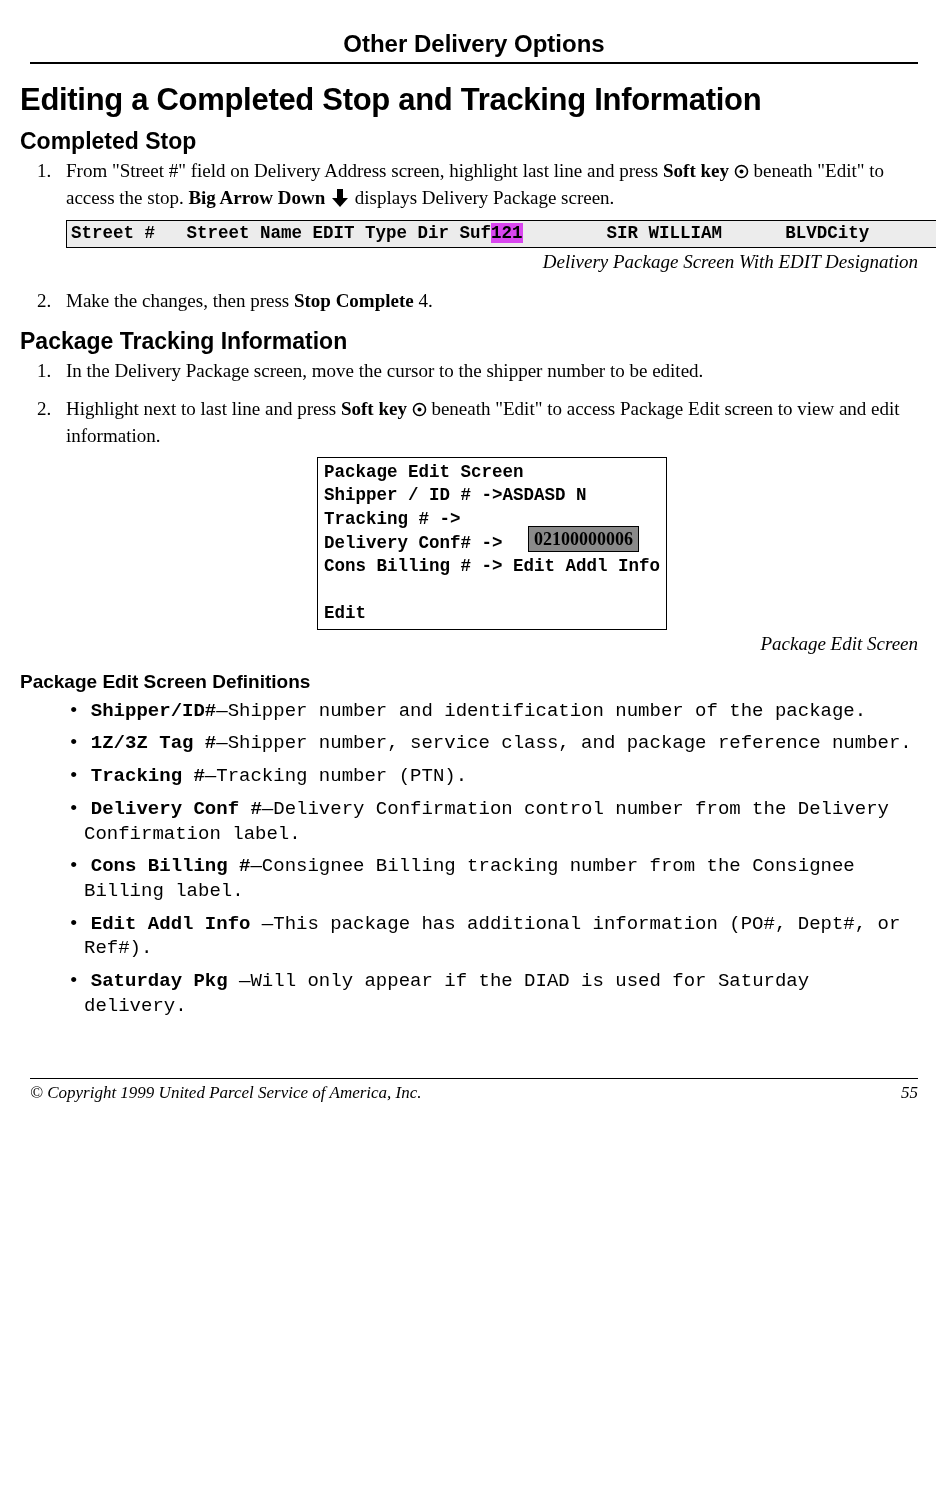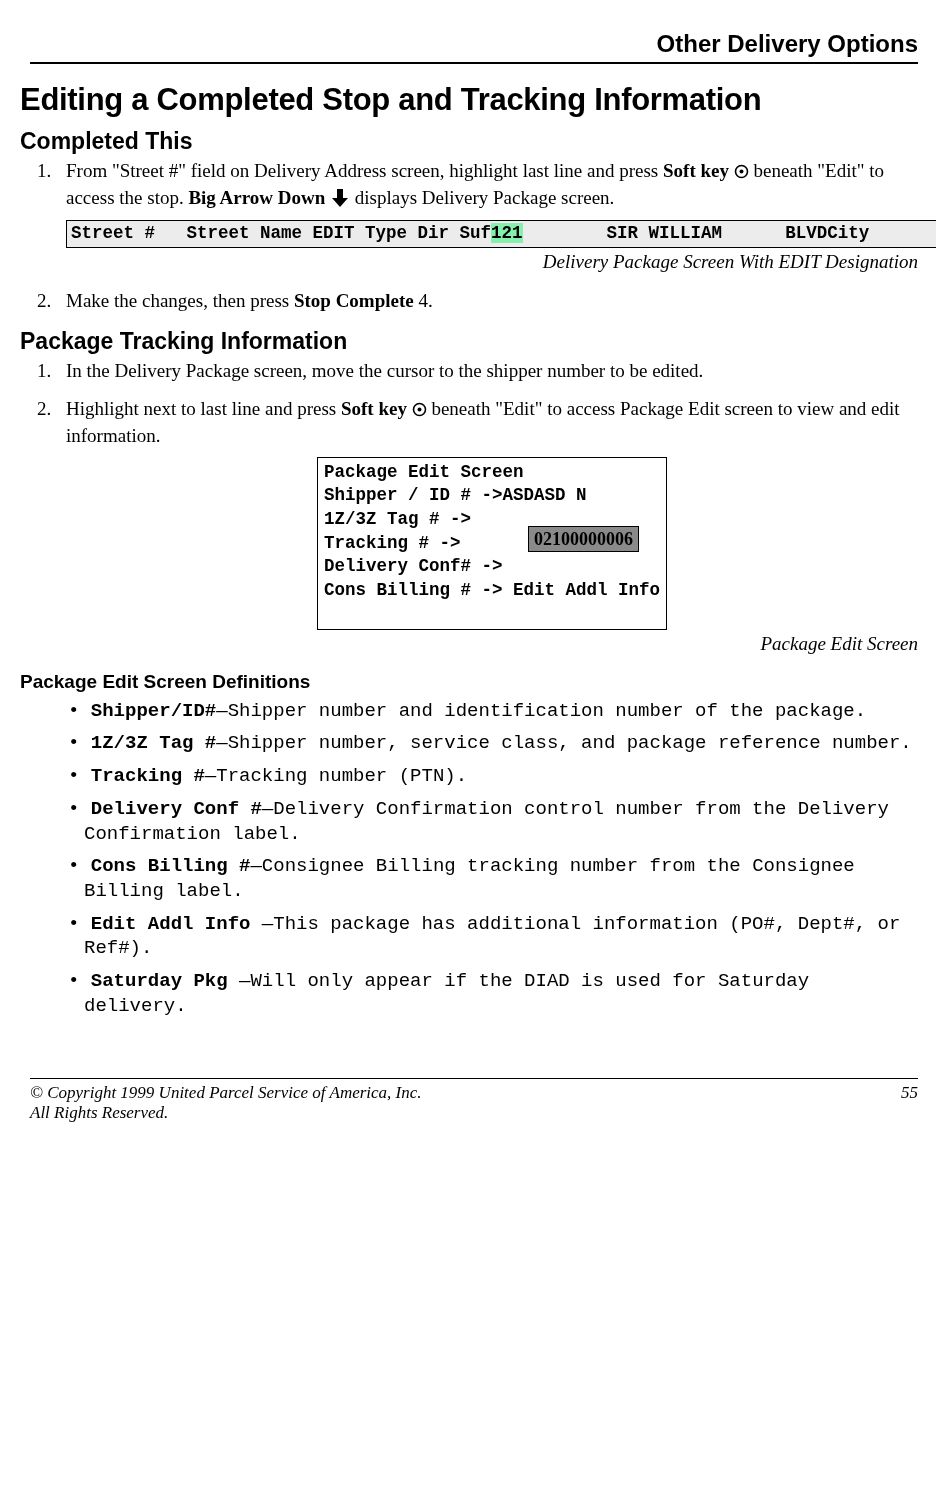--- a/index.html
+++ b/index.html
@@ -9,21 +9,21 @@
     padding: 30px 18px 20px 30px;
     color: #000;
     background: #fff;
     width: 936px;
     box-sizing: border-box;
   }
   .header-title {
     font-family: Arial, Helvetica, sans-serif;
     font-weight: bold;
     font-size: 24px;
-    text-align: right;
+    text-align: center;
     margin-bottom: 4px;
   }
   .hr-top {
     border: none;
     border-top: 2px solid #000;
     margin: 0 0 14px 0;
   }
   .page-title {
     font-family: Arial, Helvetica, sans-serif;
     font-weight: bold;
@@ -58,21 +58,21 @@
     font-size: 17.5px;
     background: #ececec;
     border: 1.5px solid #000;
     padding: 2px 4px;
     margin: 6px auto 2px auto;
     line-height: 1.25;
     display: table;
     white-space: pre;
   }
   .invert {
-    background: #86efac;
+    background: #d946ef;
     color: #000;
   }
   .caption {
     font-style: italic;
     text-align: right;
     margin-bottom: 12px;
     font-size: 19px;
   }
   .mono-box2 {
     font-family: "Courier New", Courier, monospace;
@@ -126,21 +126,21 @@
   b { font-weight: bold; }
 </style>
 </head>
 <body>
 
 <div class="header-title">Other Delivery Options</div>
 <hr class="hr-top">
 
 <div class="page-title">Editing a Completed Stop and Tracking Information</div>
 
-<div class="h2">Completed This</div>
+<div class="h2">Completed Stop</div>
 <ol>
   <li>
     <span>From "Street #" field on Delivery Address screen, highlight last line and press </span><b>Soft key</b>
     <span class="softkey-icon"><svg width="15" height="15">
           <circle cx="7.5" cy="7.5" r="6" fill="none" stroke="#000" stroke-width="1.6"></circle>
           <circle cx="7.5" cy="7.5" r="2" fill="#000"></circle>
         </svg></span><span> beneath "Edit" to access the stop. </span><b>Big Arrow Down</b>
     <span class="arrow-icon"><svg width="20" height="20">
           <rect x="7" y="1" width="6" height="9" fill="#000"></rect>
           <polygon points="2,10 18,10 10,19" fill="#000"></polygon>
@@ -169,42 +169,41 @@
   <li>
     <span>Highlight next to last line and press </span><b>Soft key</b>
     <span class="softkey-icon"><svg width="15" height="15">
           <circle cx="7.5" cy="7.5" r="6" fill="none" stroke="#000" stroke-width="1.6"></circle>
           <circle cx="7.5" cy="7.5" r="2" fill="#000"></circle>
         </svg></span><span> beneath "Edit" to access Package Edit screen to view and edit information.</span>
 
     <div class="mono-box2">
 <div>         Package Edit Screen</div>
 <div>Shipper / ID # -&gt;ASDASD N</div>
-<div>1Z/3Z Tag    # -&gt;</div>
 <div>Tracking     # -&gt;</div>
 <div class="tracking-badge" style="left:210px; top:68px;">02100000006</div>
 <div>Delivery Conf# -&gt;</div>
 <div>Cons Billing # -&gt; Edit Addl Info</div>
 <div>&nbsp;</div>
+<div>Edit</div>
     </div>
     <div class="caption">Package Edit Screen</div>
   </li>
 </ol>
 
 <div class="h3">Package Edit Screen Definitions</div>
 <div class="defs">
   <p>• <b>Shipper/ID#</b><span>—Shipper number and identification number of the package.</span></p>
   <p>• <b>1Z/3Z Tag #</b><span>—Shipper number, service class, and package reference number.</span></p>
   <p>• <b>Tracking #</b><span>—Tracking number (PTN).</span></p>
   <p>• <b>Delivery Conf #</b><span>—Delivery Confirmation control number from the Delivery Confirmation label.</span></p>
   <p>• <b>Cons Billing #</b><span>—Consignee Billing tracking number from the Consignee Billing label.</span></p>
   <p>• <b>Edit Addl Info </b><span>—This package has additional information (PO#, Dept#, or Ref#).</span></p>
   <p>• <b>Saturday Pkg </b><span>—Will only appear if the DIAD is used for Saturday delivery.</span></p>
 </div>
 
 <hr class="footer-rule">
 <div class="footer">
   <div>
     <div>© Copyright 1999 United Parcel Service of America, Inc.</div>
-    <div>All Rights Reserved.</div>
   </div>
   <div>55</div>
 </div>
 
 </body></html>

